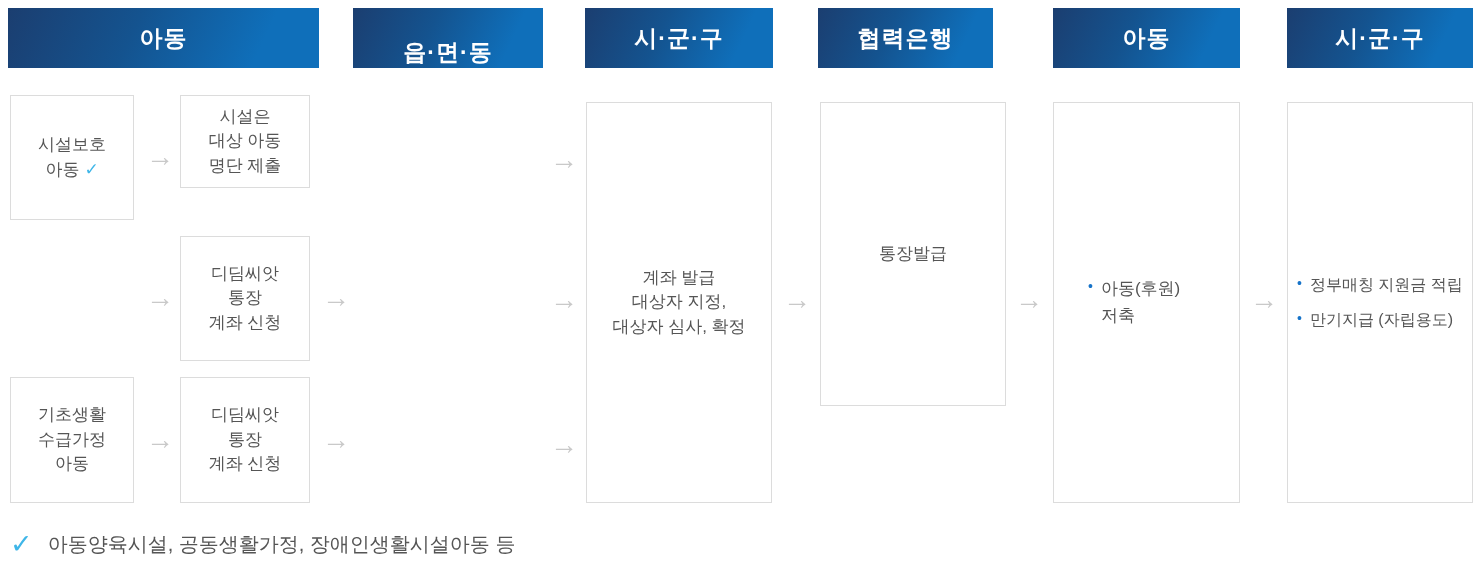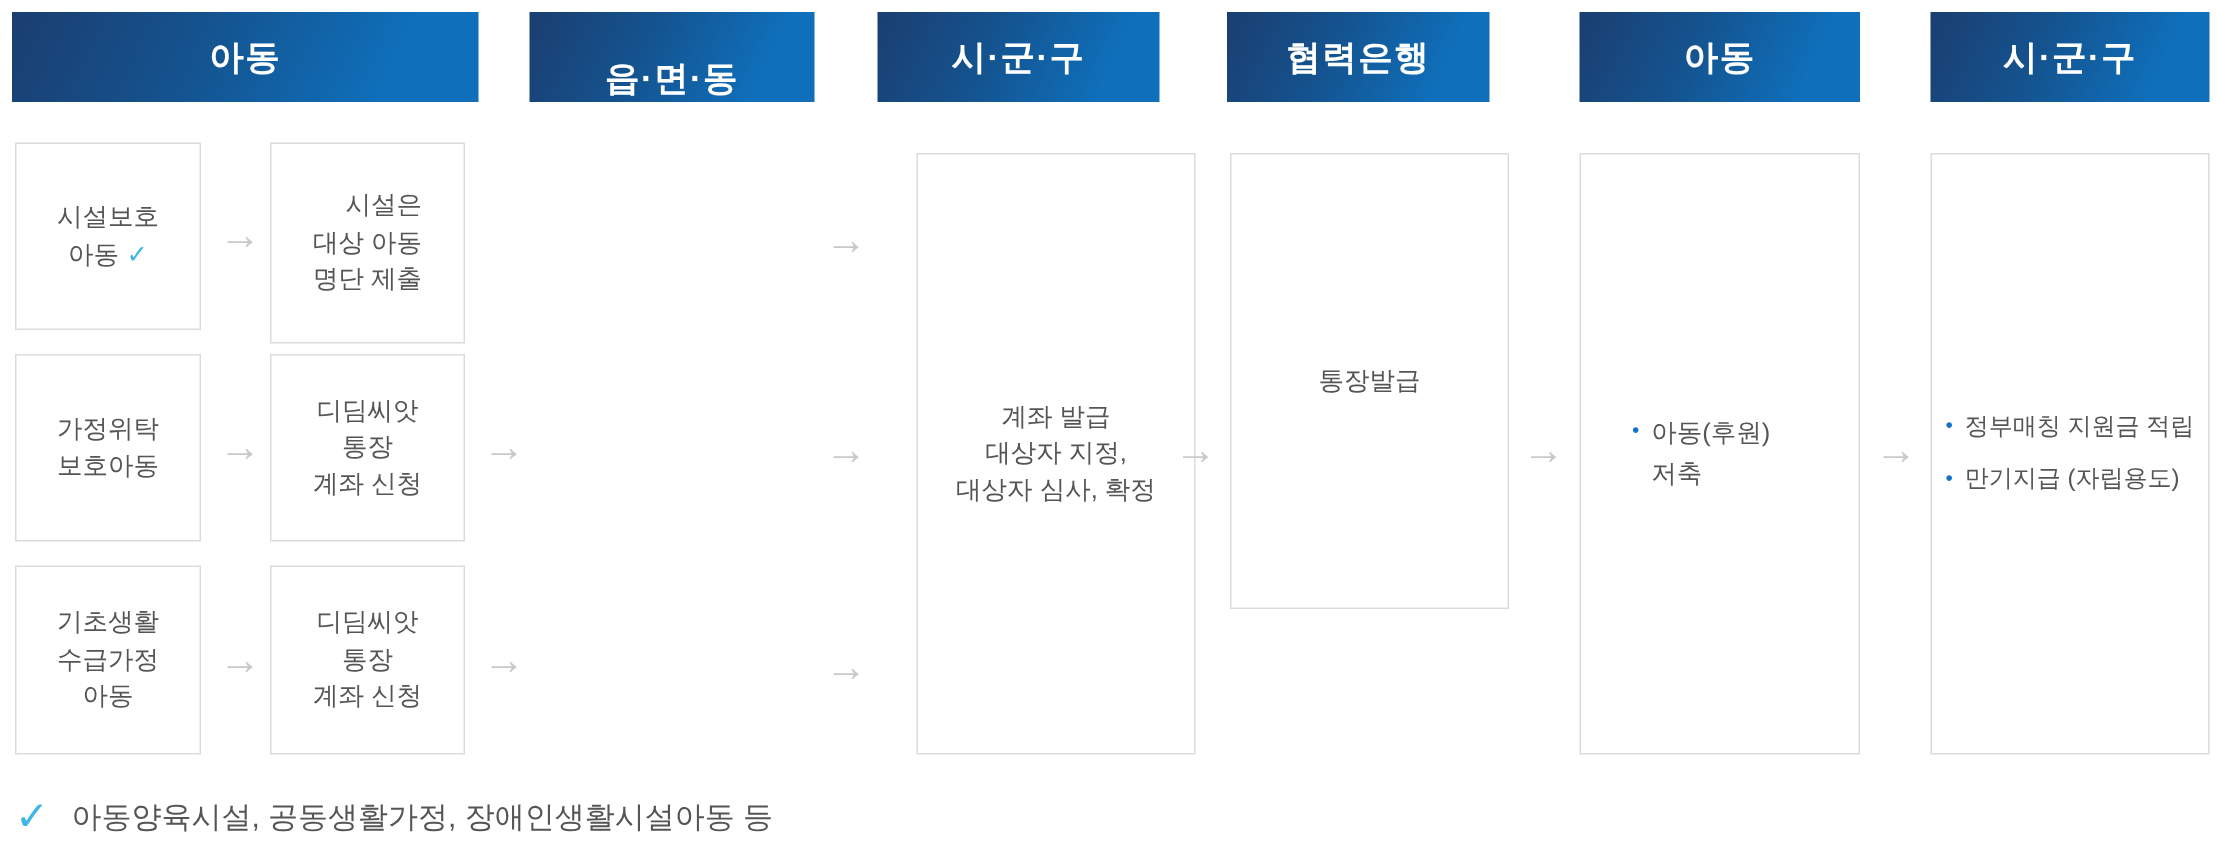--- a/index.html
+++ b/index.html
@@ -59,48 +59,44 @@
   <div class="hdr" style="left:1287px;width:186px;">
       <span>시·군·구</span>
     </div>
 
   <div class="box" style="left:10px;top:95px;width:124px;height:125px;">
     <div>
       <span class="pre">시설보호
 아동</span><span class="check">✓</span>
     </div>
   </div>
-  <div class="box" style="left:10px;top:236px;width:124px;height:125px;">
-    <span class="pre">가정위탁
-보호아동</span>
-  </div>
   <div class="box" style="left:10px;top:377px;width:124px;height:126px;">
     <span class="pre">기초생활
 수급가정
 아동</span>
   </div>
 
-  <div class="box" style="left:180px;top:95px;width:130px;height:134px;text-align:right;">
+  <div class="box" style="left:180px;top:95px;width:130px;height:93px;">
     <span class="pre">시설은
 대상 아동
 명단 제출</span>
   </div>
   <div class="box" style="left:180px;top:236px;width:130px;height:125px;">
     <span class="pre">디딤씨앗
 통장
 계좌 신청</span>
   </div>
   <div class="box" style="left:180px;top:377px;width:130px;height:126px;">
     <span class="pre">디딤씨앗
 통장
 계좌 신청</span>
   </div>
 
 
-  <div class="box" style="left:586px;top:102px;width:186px;height:401px;margin-left:25px;">
+  <div class="box" style="left:586px;top:102px;width:186px;height:401px;">
     <span class="pre">계좌 발급
 대상자 지정,
 대상자 심사, 확정</span>
   </div>
 
   <div class="box" style="left:820px;top:102px;width:186px;height:304px;">
     <span class="pre">통장발급</span>
   </div>
 
   <div class="box list" style="left:1053px;top:102px;width:187px;height:401px;padding-left:34px;">

